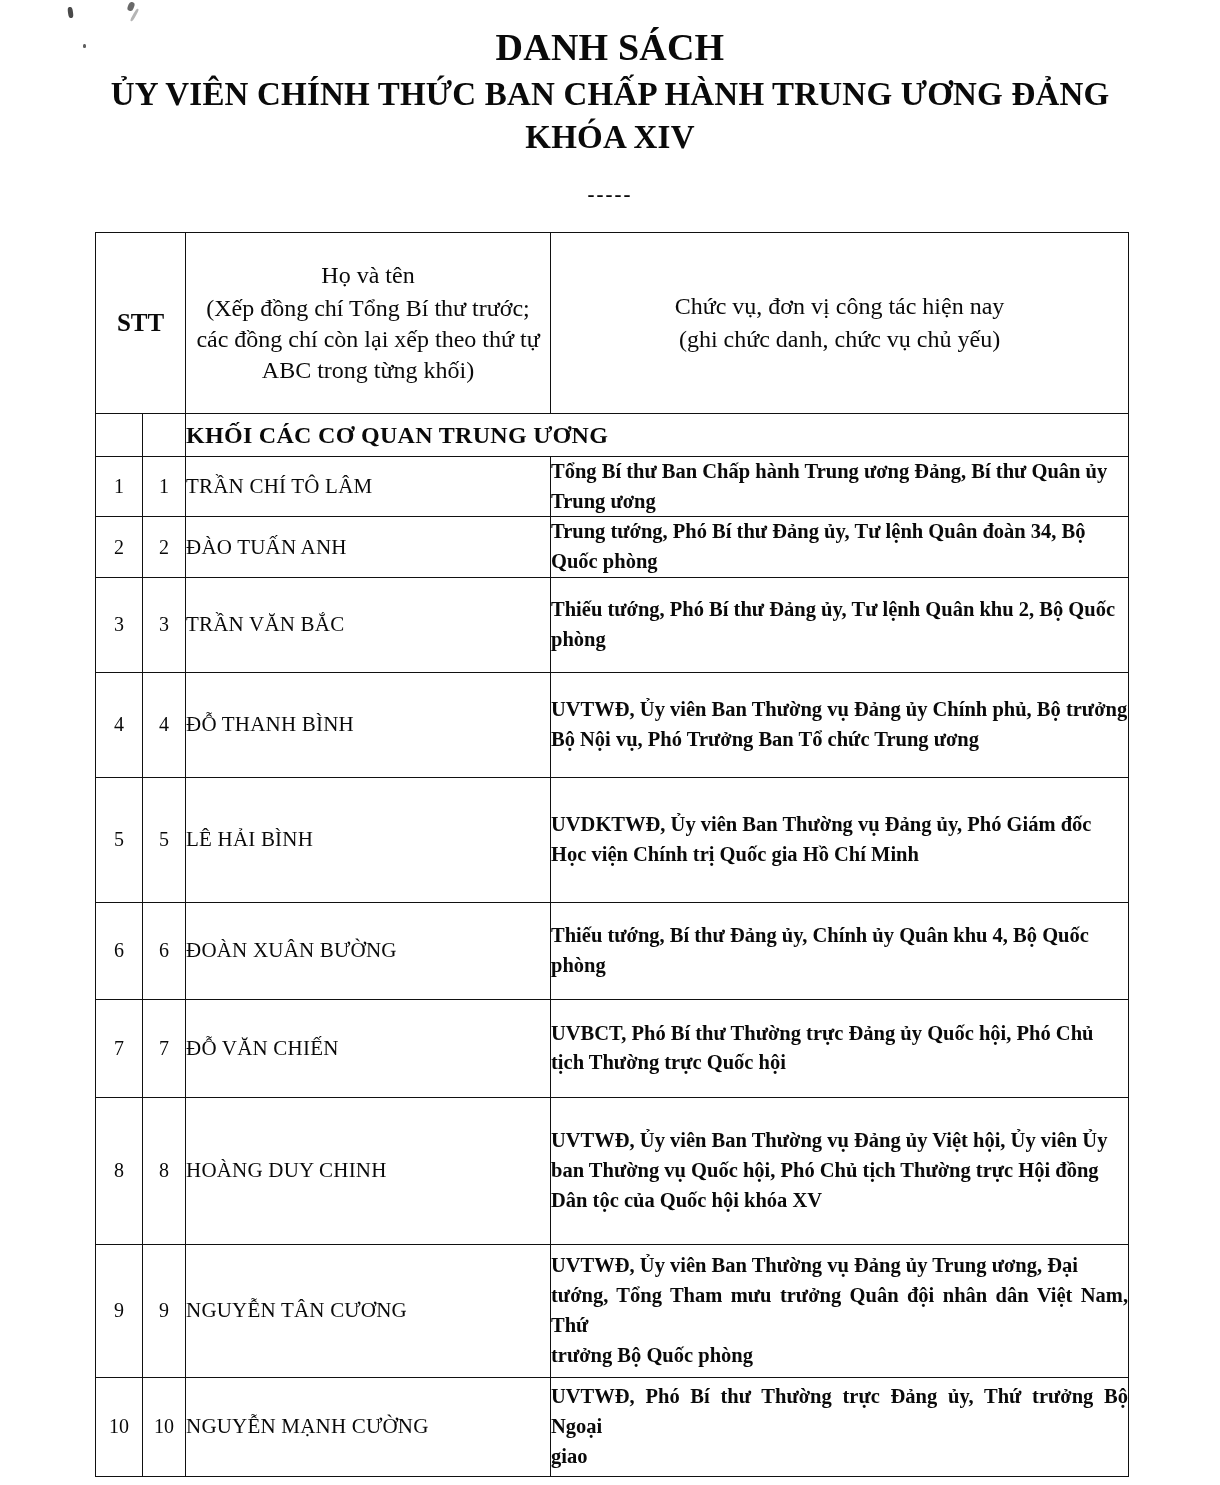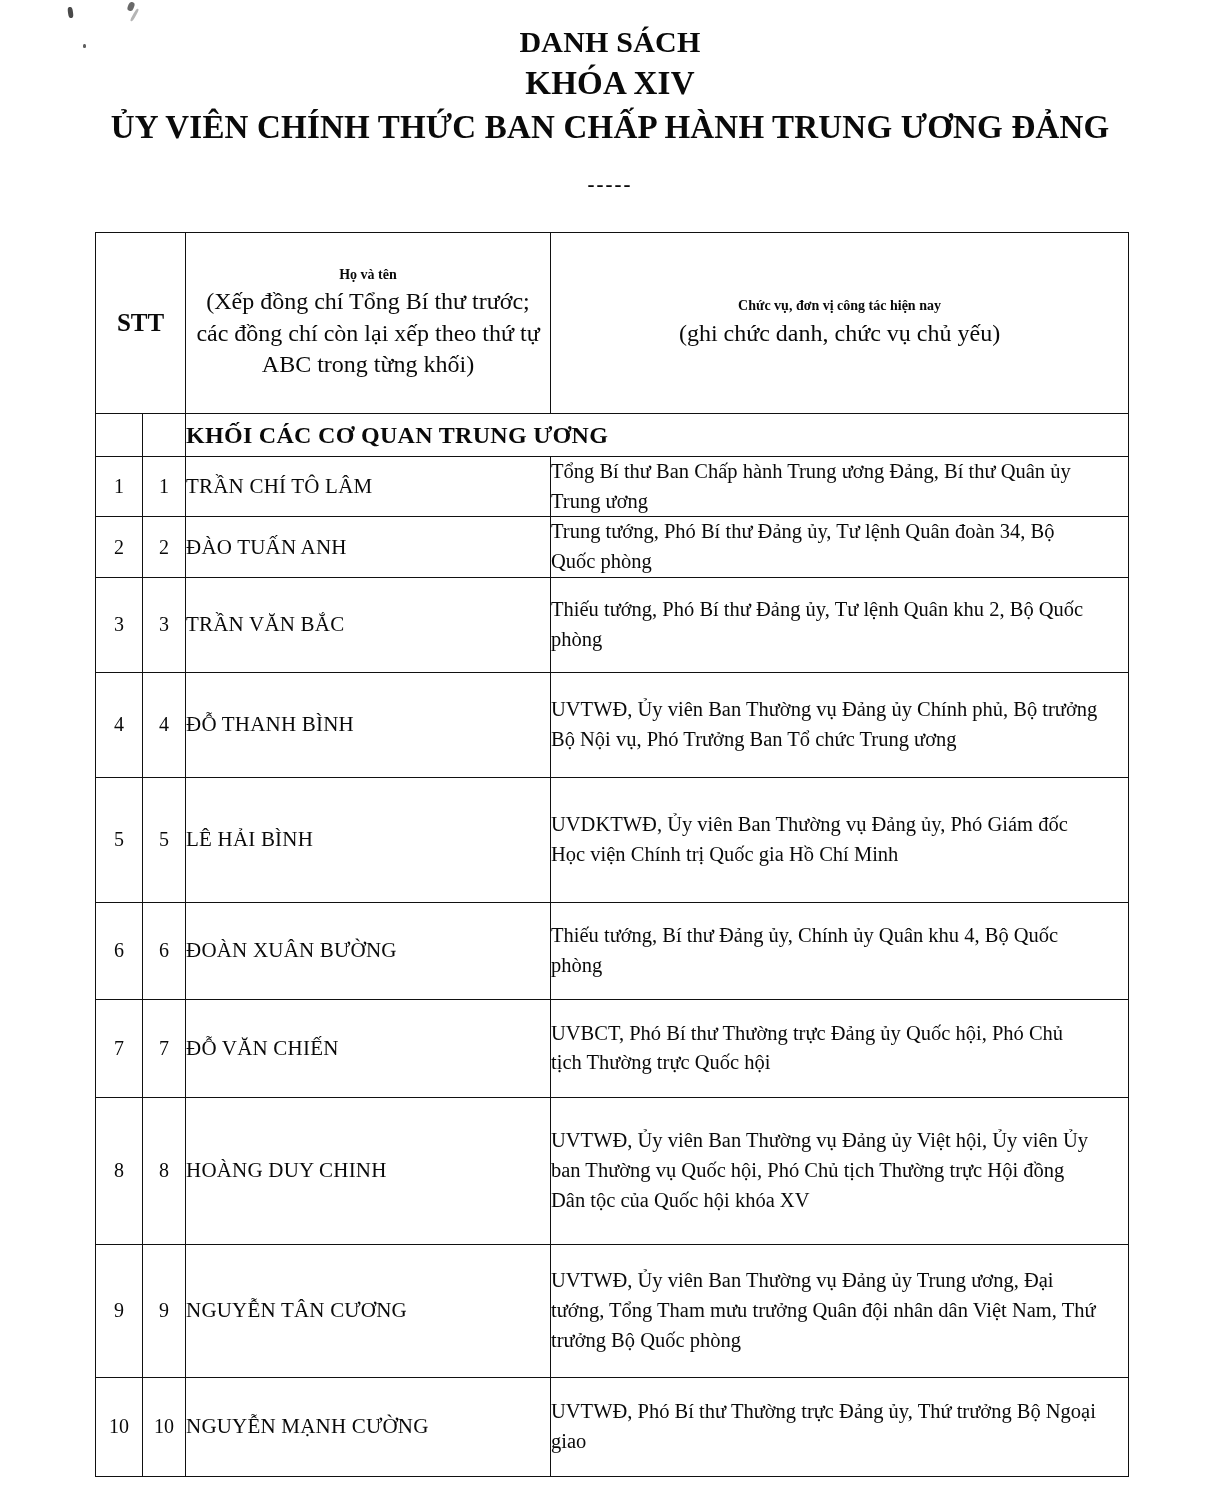--- a/index.html
+++ b/index.html
@@ -34,21 +34,21 @@
     top: 22px;
     width: 1220px;
     text-align: center;
   }
   .title-line {
     font-weight: bold;
     letter-spacing: .2px;
     line-height: 1.33;
     white-space: nowrap;
   }
-  .title-1 { font-size: 30px; }
+  .title-1 { font-size: 38px; }
   .title-2 { font-size: 33px; }
   .title-3 { font-size: 33px; }
   .title-rule {
     margin-top: 24px;
     font-size: 21px;
     letter-spacing: 2px;
     font-weight: bold;
     line-height: 1;
   }
 
@@ -77,22 +77,22 @@
     font-weight: bold;
     font-size: 25px;
     height: 180px;
   }
   .hdr-cell {
     text-align: center;
     padding: 6px 10px;
     line-height: 1.3;
   }
   .hdr-main {
-    font-weight: bold;
-    font-size: 14px;
+    font-weight: normal;
+    font-size: 24px;
     display: block;
     margin-bottom: 2px;
   }
   .hdr-sub {
     font-size: 24px;
     display: block;
   }
   .hdr-sub-line { display: block; }
 
   
@@ -114,20 +114,21 @@
     padding: 4px 6px 4px 10px;
     letter-spacing: .2px;
   }
   .cell-role {
     font-size: 20.5px;
     line-height: 1.45;
     padding: 8px 8px 8px 10px;
     text-align: justify;
     text-justify: inter-word;
     vertical-align: middle;
+    font-weight: bold;
   }
   .cell-role span { display: block; }
 
   .r-h1 { height: 56px; }
   .r-h2 { height: 55px; }
   .r-h3 { height: 95px; }
   .r-h4 { height: 105px; }
   .r-h5 { height: 125px; }
   .r-h6 { height: 97px; }
   .r-h7 { height: 98px; }
@@ -138,22 +139,22 @@
 </head>
 <body>
 
 <div class="speck speck-a"></div>
 <div class="speck speck-b"></div>
 <div class="speck speck-c"></div>
 <div class="speck speck-d"></div>
 
 <div class="title-block">
   <div class="title-line title-1">DANH SÁCH</div>
+  <div class="title-line title-2">ỦY VIÊN CHÍNH THỨC BAN CHẤP HÀNH TRUNG ƯƠNG ĐẢNG</div>
   <div class="title-line title-3">KHÓA XIV</div>
-  <div class="title-line title-2">ỦY VIÊN CHÍNH THỨC BAN CHẤP HÀNH TRUNG ƯƠNG ĐẢNG</div>
   <div class="title-rule">-----</div>
 </div>
 
 <table class="doc-table">
   <colgroup>
     <col class="c-stt">
       <col class="c-num">
       <col class="c-name">
       <col class="c-role">
   </colgroup>

